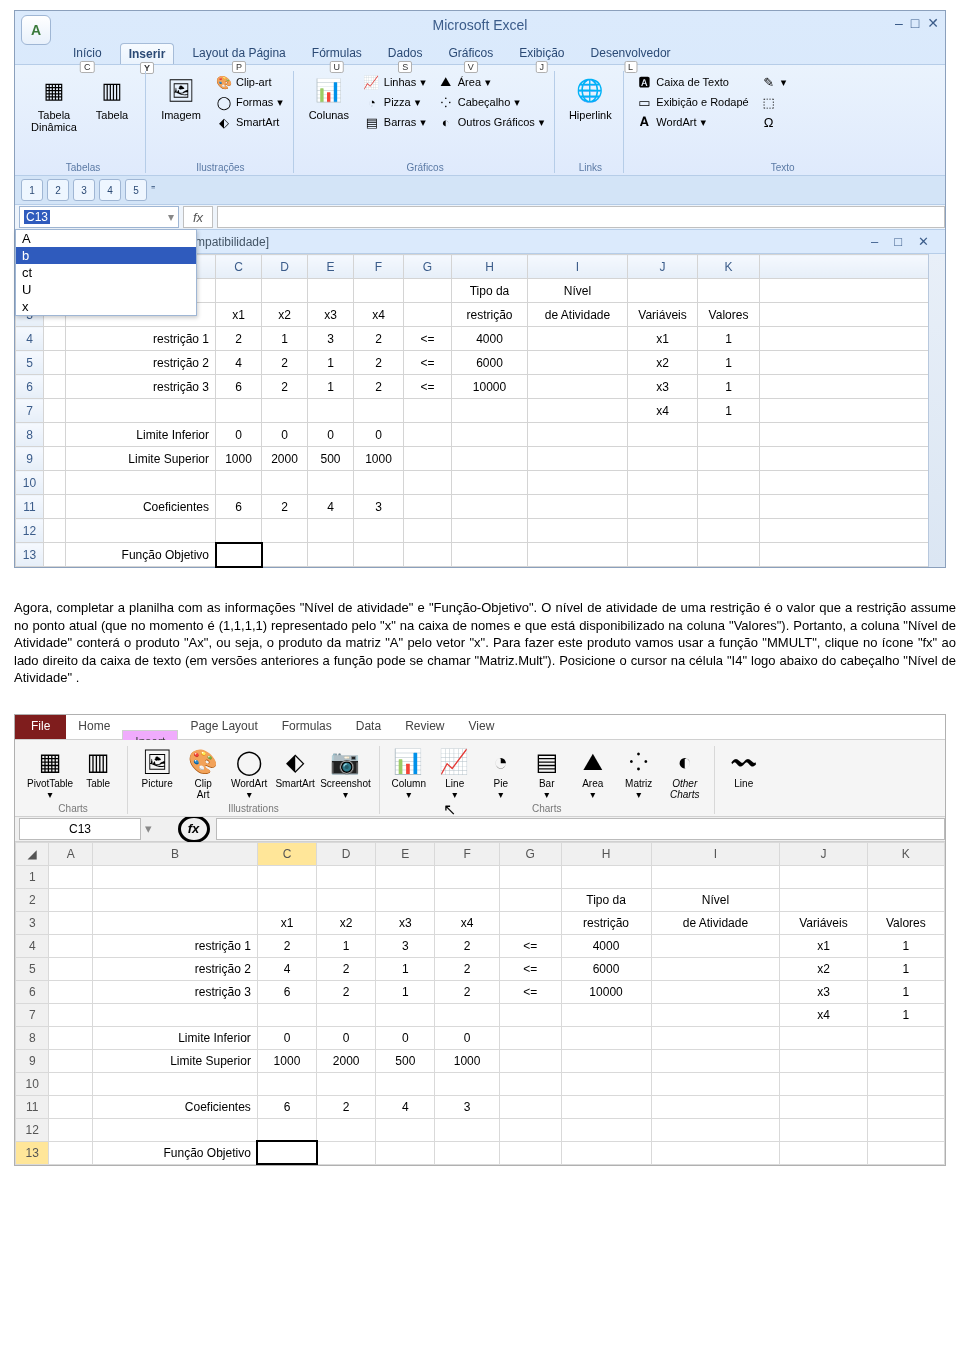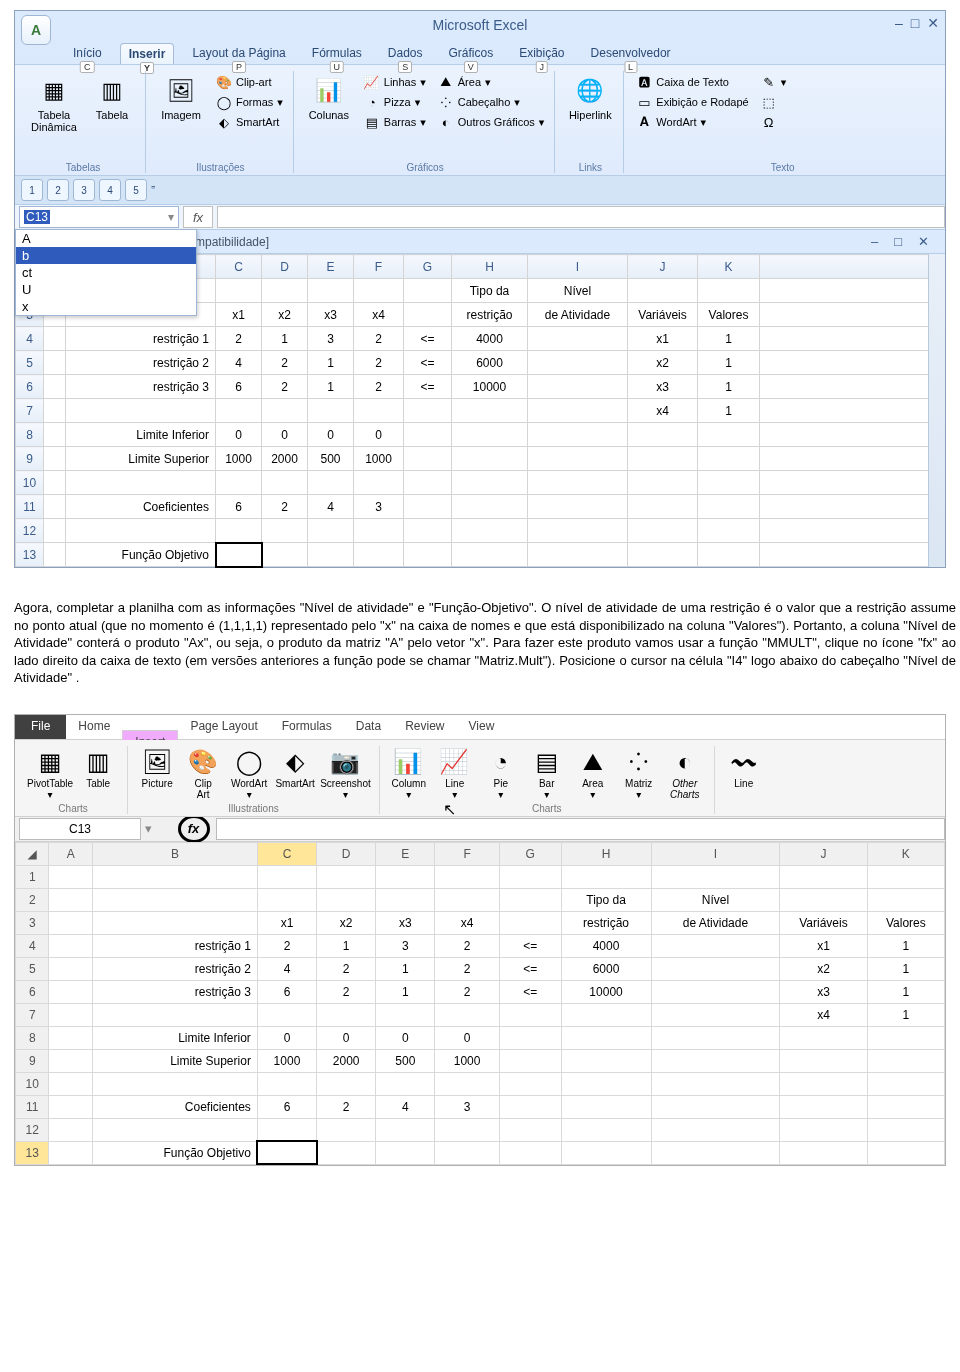--- a/index.html
+++ b/index.html
@@ -156,21 +156,21 @@
   
   .para {
     padding:18px 4px 14px 14px;font-family:Arial,sans-serif;font-size:13px;line-height:1.35;text-align:justify;
   }
   
   .excel2 {border:1px solid #b0b0b0;margin:0 14px 20px 14px;}
   .excel2 .tabs2 {
     display:flex;background:#fff;border-bottom:1px solid #d0d0d0;font-size:12px;
   }
   .tabs2 .file {
-    background:#404040;color:#fff;padding:4px 16px;
+    background:#7f1d1d;color:#fff;padding:4px 16px;
   }
   .tabs2 .t {padding:4px 12px;color:#444;cursor:pointer;}
   .tabs2 .t.act{background:#f0abfc;border:1px solid #d0d0d0;border-bottom:1px solid #f5f5f5;position:relative;top:15px;}
   .ribbon2 {
     background:#f5f5f5;display:flex;padding:6px 4px 2px 4px;border-bottom:1px solid #d0d0d0;
   }
   .ribbon2 .grp{border-right:1px solid #d8d8d8;padding:0 8px 14px 8px;position:relative;display:flex;gap:4px;}
   .ribbon2 .grp-label{position:absolute;left:0;right:0;bottom:0;text-align:center;font-size:10px;color:#777;}
   .ribbon2 .vbtn{display:flex;flex-direction:column;align-items:center;font-size:10px;line-height:1.1;text-align:center;min-width:42px;cursor:pointer;}
   .ribbon2 .vbtn .ic2{height:32px;font-size:24px;display:flex;align-items:center;justify-content:center;}

